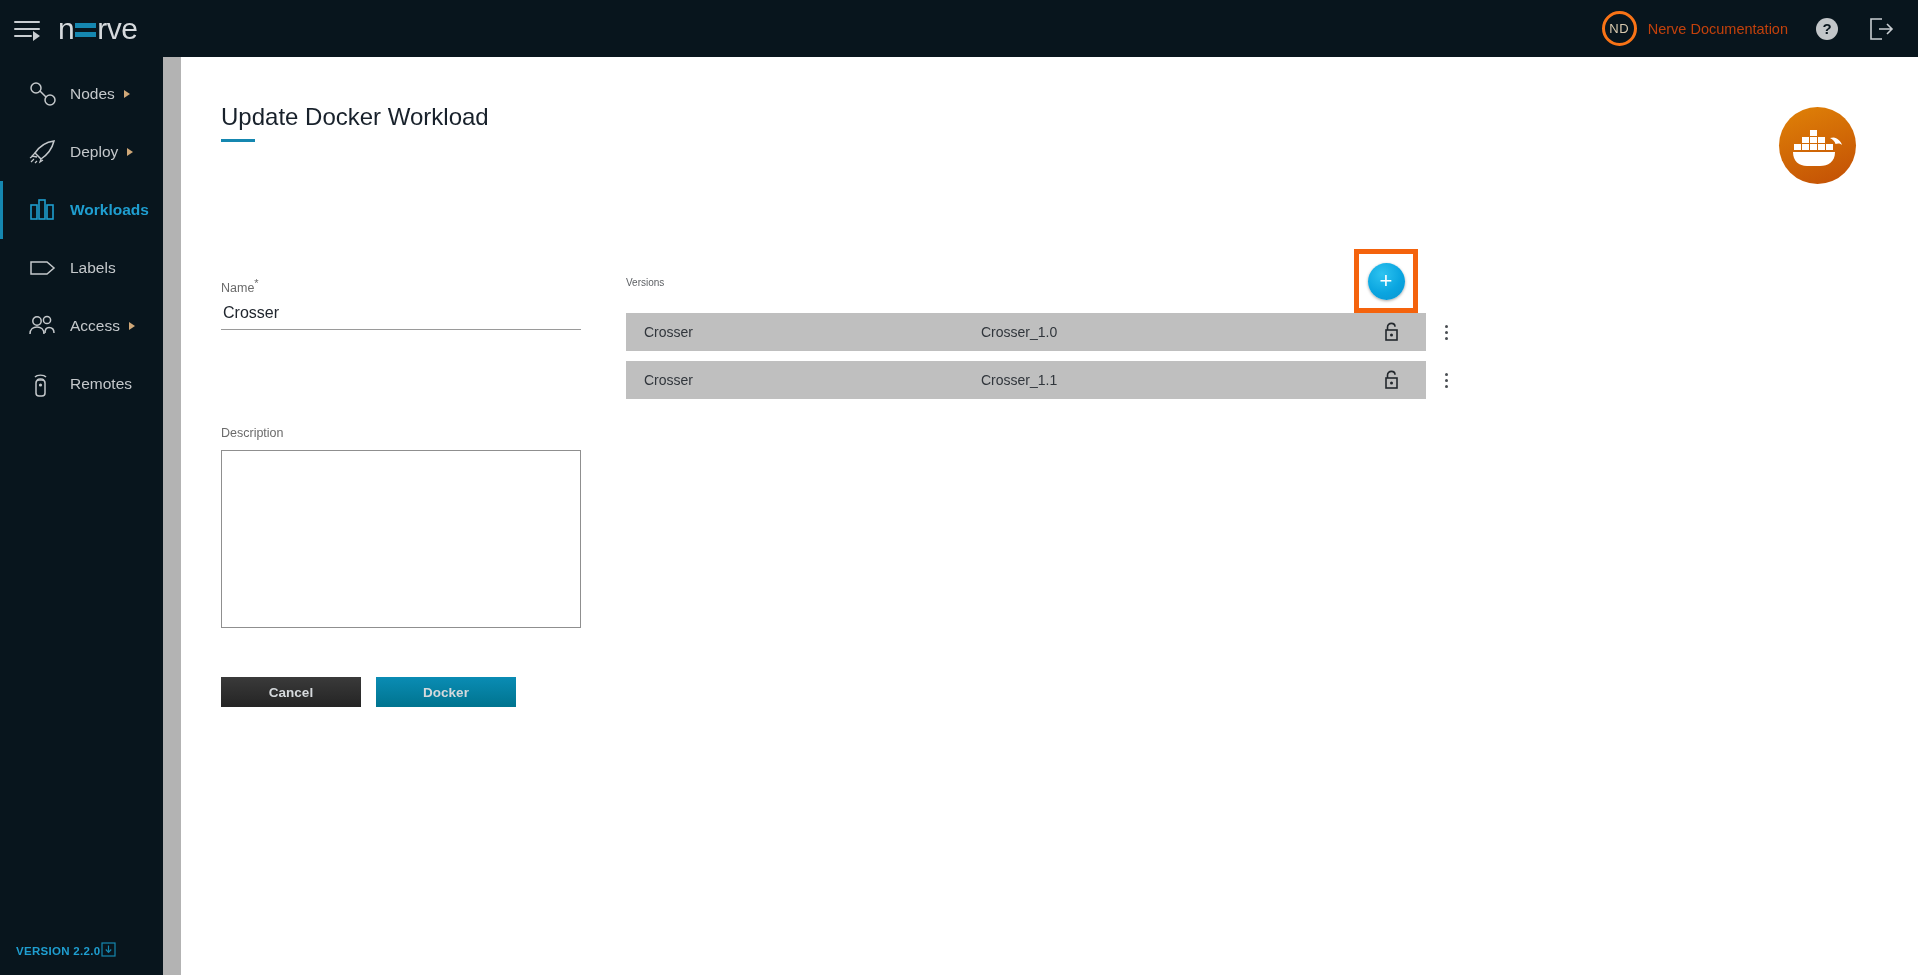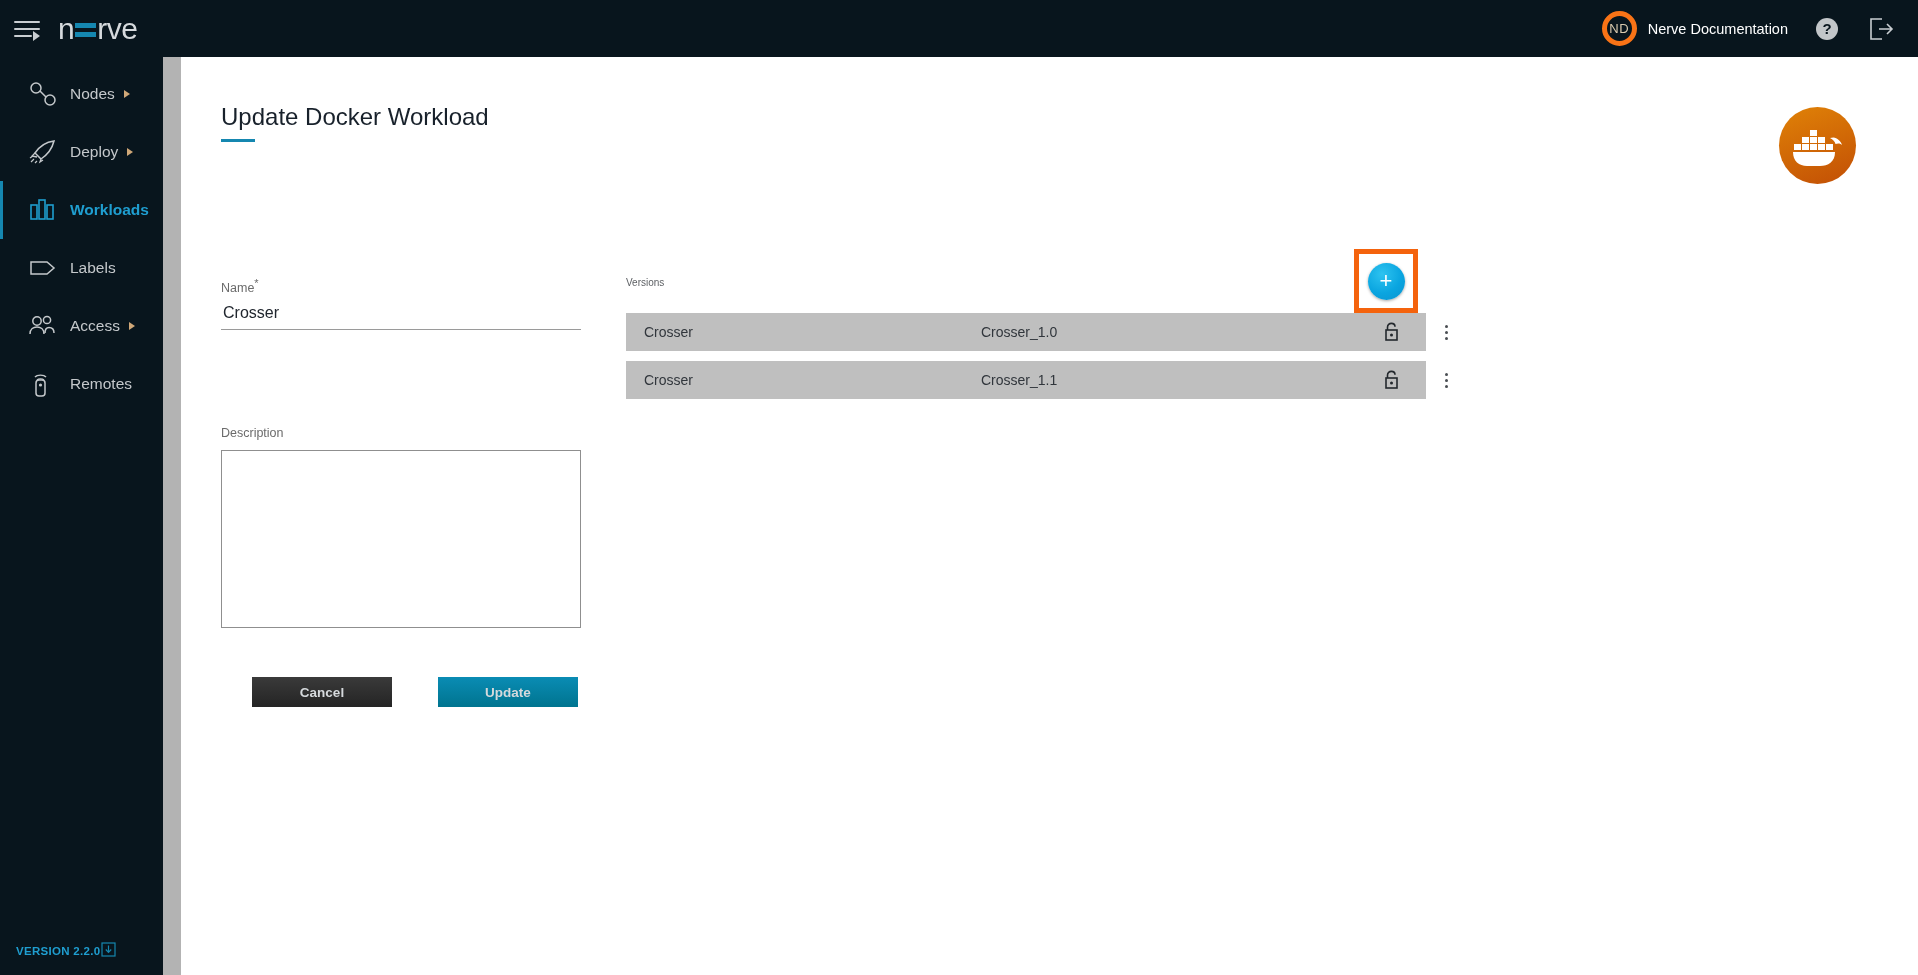--- a/index.html
+++ b/index.html
@@ -52,26 +52,26 @@
   }
   .logo .eq::before { top: 4px; }
   .logo .eq::after  { top: 13px; }
 
   .topright {
     margin-left: auto; display: flex; align-items: center;
     padding-right: 24px; gap: 0;
   }
   .avatar {
     width: 35px; height: 35px; border-radius: 50%;
-    border: 5px solid #f97316; color: #d8c9ae;
+    border: 3px solid #f97316; color: #d8c9ae;
     display: flex; align-items: center; justify-content: center;
     font-size: 13px; letter-spacing: .5px;
   }
   .username {
-    color: #ffffff; font-size: 14.5px;
+    color: #c2410c; font-size: 14.5px;
     margin-left: 11px; margin-right: 28px; white-space: nowrap;
   }
   .helpicon {
     width: 22px; height: 22px; border-radius: 50%;
     background: #c2c6c9; color: #08151d;
     display: flex; align-items: center; justify-content: center;
     font-size: 15px; font-weight: bold; cursor: pointer;
     margin-right: 30px;
   }
   .logout { width: 26px; height: 24px; cursor: pointer; }
@@ -150,21 +150,20 @@
     outline: none; resize: none; margin-top: 5px;
     font-family: "Liberation Sans", sans-serif;
     font-size: 14px; color: #20262e; padding: 8px;
   }
   .btnrow { margin-top: 45px; display: flex; gap: 15px; }
   .btn {
     width: 140px; height: 30px; border: none; cursor: pointer;
     font-family: "Liberation Sans", sans-serif;
     font-size: 13.5px; font-weight: 700; color: #d5d9dc;
     border-radius: 0;
-    margin-left: 31px;
   }
   .btn-cancel { background: linear-gradient(#3a3a3a, #242424); }
   .btn-update { background: linear-gradient(#0a8cb4, #00748f); }
 
   
   .versions { position: absolute; left: 445px; top: 220px; width: 870px; }
   .verslabel { font-size: 10px; color: #5c5f63; }
   .fab-wrap {
     position: absolute; right: 78px; top: -28px;
     width: 64px; height: 64px;
@@ -348,21 +347,21 @@
     </div>
     <input class="textinput" type="text" value="Crosser" style="">
 
     <div class="descblock">
       <div class="fieldlabel">Description</div>
       <textarea class="descarea" placeholder="" style=""></textarea>
     </div>
 
     <div class="btnrow">
       <button class="btn btn-cancel">Cancel</button>
-      <button class="btn btn-update">Update</button>
+      <button class="btn btn-update">Docker</button>
     </div>
   </div>
 
   <div class="versions">
     <div class="verslabel">Versions</div>
 
     <div class="fab-wrap">
       <div class="fab">
         <span>+</span>
       </div>

